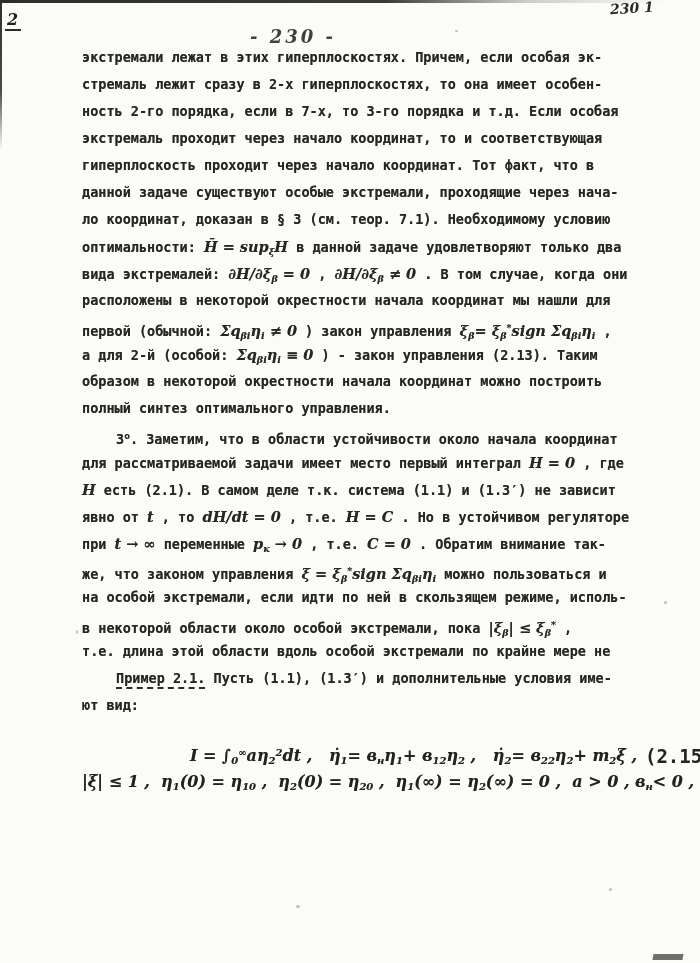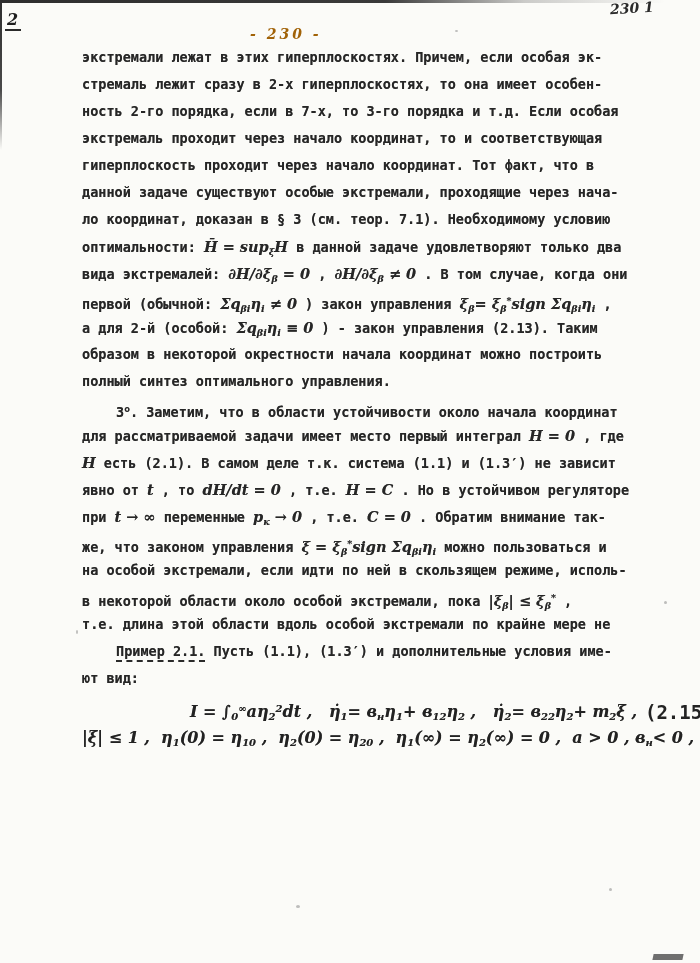--- a/index.html
+++ b/index.html
@@ -29,21 +29,21 @@
     font-size:16px; color:#1f1f1f; border-bottom:2px solid #2a2a2a; padding:0 3px 0 2px;
   }
   .hand-tr {
     position:absolute; left:610px; top:0px;
     font-family:"DejaVu Serif", serif; font-style:italic; font-weight:bold;
     font-size:14px; color:#2a2a2a; transform:rotate(-3deg);
   }
   .page-num {
     position:absolute; left:250px; top:26px;
     font-family:"DejaVu Serif", serif; font-style:italic; font-weight:bold;
-    font-size:14px; letter-spacing:3px; color:#a16207;
+    font-size:18px; letter-spacing:3px; color:#404040;
   }
   .content {
     position:absolute; left:82px; top:44px; width:588px;
   }
   .text-line {
     white-space:nowrap;
     font-size:13.5px; font-weight:bold;
     height:27px; line-height:27px;
     color:#262626;
     text-shadow:0 0 0.5px rgba(40,40,40,0.55);
@@ -60,21 +60,21 @@
   u {
     text-decoration:none;
     border-bottom:2px dashed #2a2a2a;
     padding-bottom:1px;
     margin-top:23px;
   }
   .f-row {
     display:flex; justify-content:space-between; align-items:center;
     color:#222;
   }
-  .f-row.first { margin-top:9px; padding-left:108px; }
+  .f-row.first { margin-top:26px; padding-left:108px; }
   .f-row.second { margin-top:5px; }
   .formula { white-space:nowrap; text-shadow:0 0 0.4px rgba(30,30,30,0.5); }
   .formula i { font-size:16px; }
   .formula sub { font-size:10px; } .formula sup { font-size:10px; }
   .eq-tag { font-size:19px; font-weight:bold; color:#232323; padding-left:8px; }
   .speck { position:absolute; background:#8a8a8a; border-radius:50%; opacity:0.55; }
 </style>
 </head>
 <body>
 
@@ -92,20 +92,21 @@
     <div id="text-block">
         <div class="text-line">экстремали лежат в этих гиперплоскостях. Причем, если особая эк-</div>
         <div class="text-line">стремаль лежит сразу в 2-х гиперплоскостях, то она имеет особен-</div>
         <div class="text-line">ность 2-го порядка, если в 7-х, то 3-го порядка и т.д. Если особая</div>
         <div class="text-line">экстремаль проходит через начало координат, то и соответствующая</div>
         <div class="text-line">гиперплоскость проходит через начало координат. Тот факт, что в</div>
         <div class="text-line">данной задаче существуют особые экстремали, проходящие через нача-</div>
         <div class="text-line">ло координат, доказан в § 3 (см. теор. 7.1). Необходимому условию</div>
         <div class="text-line">оптимальности: <i>H̄ = sup<sub>ξ</sub>H</i>   в данной задаче удовлетворяют только два</div>
         <div class="text-line">вида экстремалей: <i>∂H/∂ξ<sub>β</sub> = 0</i> , <i>∂H/∂ξ<sub>β</sub> ≠ 0</i> . В том случае, когда они</div>
+        <div class="text-line">расположены в некоторой окрестности начала координат мы нашли для</div>
         <div class="text-line">первой (обычной: <i>Σq<sub>βi</sub>η<sub>i</sub> ≠ 0</i> ) закон управления <i>ξ<sub>β</sub>= ξ<sub>β</sub><sup>*</sup>sign Σq<sub>βi</sub>η<sub>i</sub></i> ,</div>
         <div class="text-line">а для 2-й (особой: <i>Σq<sub>βi</sub>η<sub>i</sub> ≡ 0</i> ) - закон управления (2.13). Таким</div>
         <div class="text-line">образом в некоторой окрестности начала координат можно построить</div>
         <div class="text-line">полный синтез оптимального управления.</div>
         <div class="text-line indent">3<sup>о</sup>. Заметим, что в области устойчивости около начала координат</div>
         <div class="text-line">для рассматриваемой задачи имеет место первый интеграл <i>H = 0</i> , где</div>
         <div class="text-line"><i>H</i>  есть (2.1). В самом деле т.к. система (1.1) и (1.3′) не зависит</div>
         <div class="text-line">явно от <i>t</i> , то <i>dH/dt = 0</i> , т.е. <i>H = C</i> . Но в устойчивом регуляторе</div>
         <div class="text-line">при <i>t → ∞</i>  переменные <i>p<sub>к</sub> → 0</i>  , т.е. <i>C = 0</i>  . Обратим внимание так-</div>
         <div class="text-line">же, что законом управления <i>ξ = ξ<sub>β</sub><sup>*</sup>sign Σq<sub>βi</sub>η<sub>i</sub></i>  можно пользоваться и</div>

